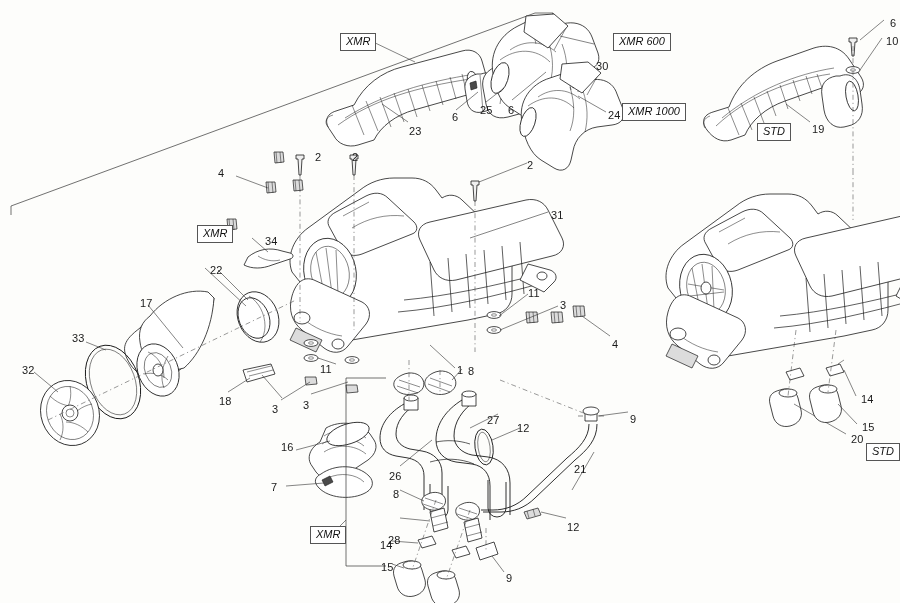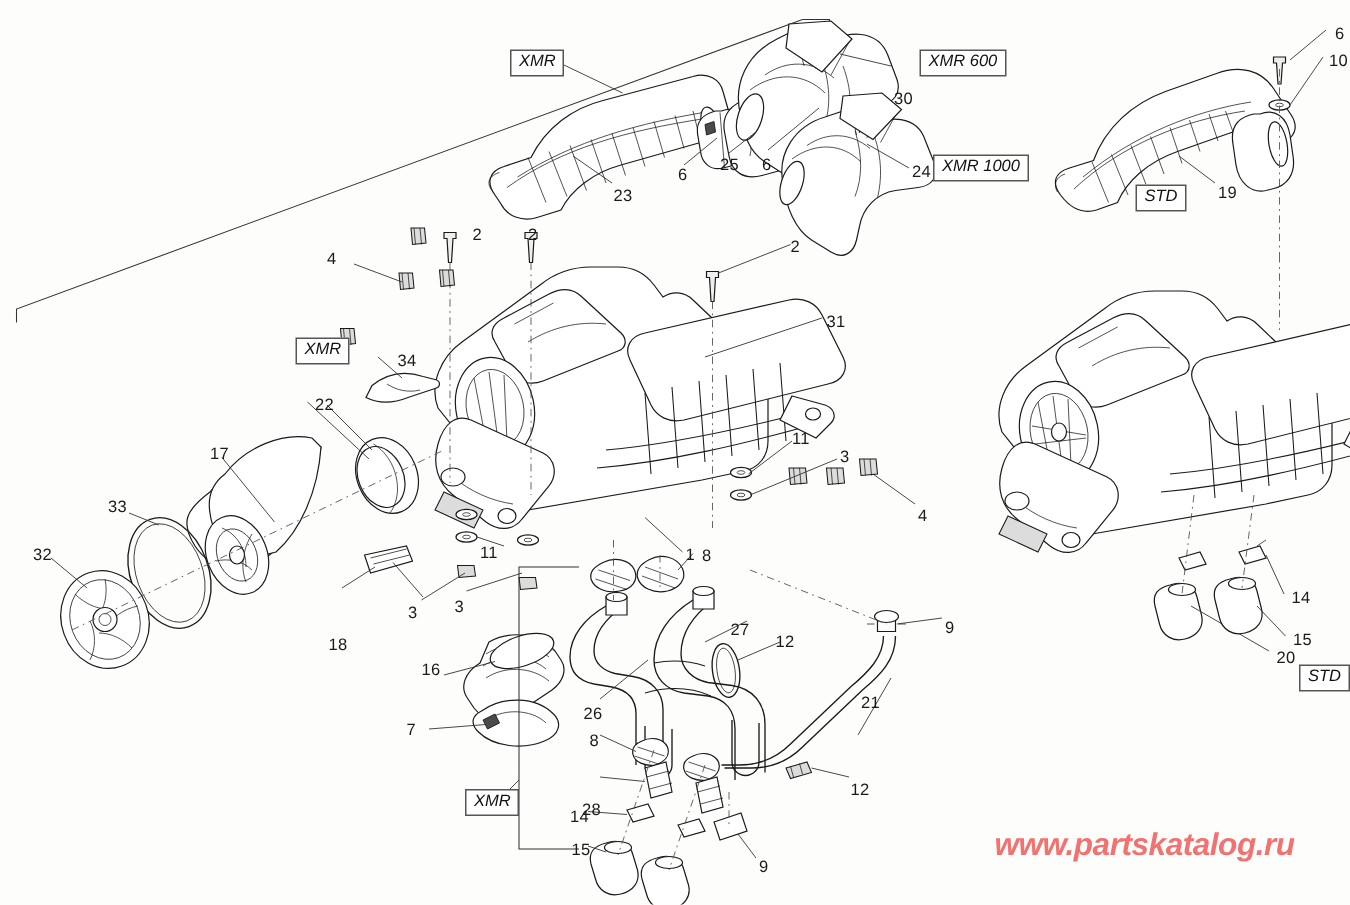--- a/index.html
+++ b/index.html
@@ -441,21 +441,21 @@
       <div class="num" style="left: 72px; top: 333px;">33</div>
       <div class="num" style="left: 22px; top: 365px;">32</div>
       <div class="num" style="left: 528px; top: 288px;">11</div>
       <div class="num" style="left: 560px; top: 300px;">3</div>
       <div class="num" style="left: 612px; top: 339px;">4</div>
       <div class="num" style="left: 457px; top: 365px;">1</div>
       <div class="num" style="left: 468px; top: 366px;">8</div>
       <div class="num" style="left: 320px; top: 364px;">11</div>
       <div class="num" style="left: 303px; top: 400px;">3</div>
       <div class="num" style="left: 272px; top: 404px;">3</div>
-      <div class="num" style="left: 219px; top: 396px; margin-top: 29px;">18</div>
+      <div class="num" style="left: 219px; top: 396px;">18</div>
       <div class="num" style="left: 281px; top: 442px;">16</div>
       <div class="num" style="left: 271px; top: 482px;">7</div>
       <div class="num" style="left: 389px; top: 471px;">26</div>
       <div class="num" style="left: 487px; top: 415px;">27</div>
       <div class="num" style="left: 517px; top: 423px;">12</div>
       <div class="num" style="left: 630px; top: 414px;">9</div>
       <div class="num" style="left: 574px; top: 464px;">21</div>
       <div class="num" style="left: 567px; top: 522px;">12</div>
       <div class="num" style="left: 393px; top: 489px;">8</div>
       <div class="num" style="left: 388px; top: 515px; margin-top: 20px;">28</div>
@@ -469,14 +469,13 @@
   <div id="tag-layer">
       <div class="tag" style="left: 340px; top: 33px;">XMR</div>
       <div class="tag" style="left: 613px; top: 33px;">XMR 600</div>
       <div class="tag" style="left: 622px; top: 103px;">XMR 1000</div>
       <div class="tag" style="left: 757px; top: 123px;">STD</div>
       <div class="tag" style="left: 197px; top: 225px;">XMR</div>
       <div class="tag" style="left: 310px; top: 526px;">XMR</div>
       <div class="tag" style="left: 866px; top: 443px;">STD</div>
     </div>
 
-  <div id="watermark">www.partskatalog.ru</div>
 </div>
 
 </body></html>

